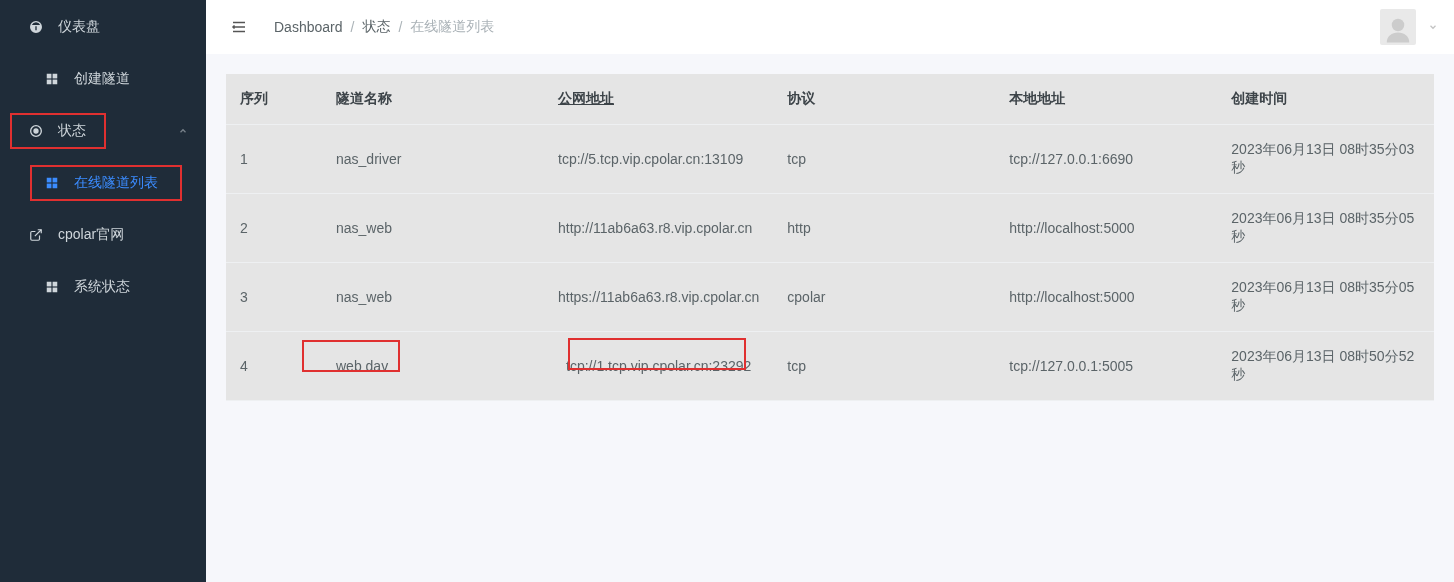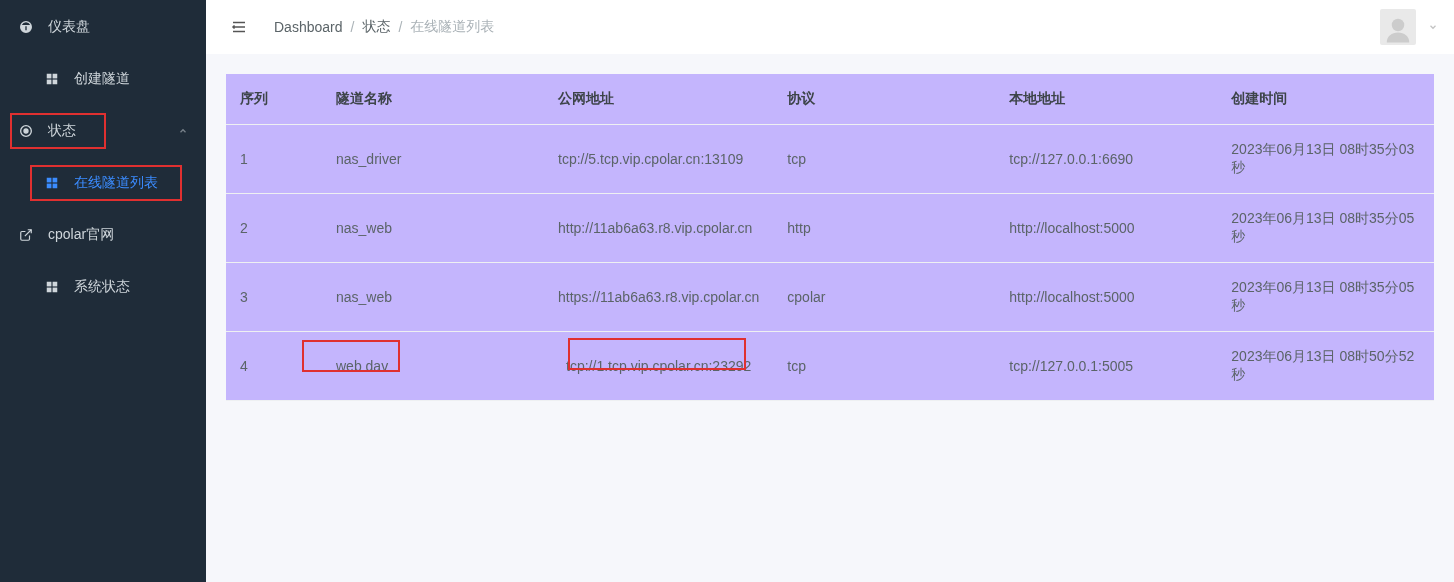--- a/index.html
+++ b/index.html
@@ -19,21 +19,21 @@
     background: #1f2c39;
     color: #cfd6db;
     flex-shrink: 0;
     height: 100%;
     position: relative;
   }
   .menu-item {
     display: flex;
     align-items: center;
     height: 54px;
-    padding: 0 18px 0 18px;
+    padding: 0 18px 0 28px;
     cursor: pointer;
     color: #cfd6db;
     font-size: 14px;
     position: relative;
   }
   .menu-item.sub {
     padding-left: 44px;
     height: 50px;
   }
   .menu-item .ico {
@@ -106,38 +106,38 @@
   .avatar-caret {
     margin-left: 6px;
     opacity: 0.5;
     display:flex;
   }
   .content {
     padding: 20px;
   }
   table.data {
     width: 100%;
-    background: #c4b5fd;
+    background: #e5e5e5;
     border-collapse: collapse;
   }
   table.data th, table.data td {
     text-align: left;
     padding: 16px 14px;
     border-bottom: 1px solid #eef0f2;
     color: #5b6468;
     vertical-align: middle;
     position: relative;
   }
   table.data th {
     font-weight: 600;
     color: #3d4449;
   }
   .col-seq { width: 96px; text-align: center; }
   .col-name { width: 222px; }
-  .col-addr { width: 222px; }
+  .col-addr { width: 222px; text-decoration: underline; }
   .col-proto { width: 222px; }
   .col-local { width: 222px; }
   .cell-hl {
     position: absolute;
     border: 2px solid #e03030;
     pointer-events: none;
   }
   svg { display:block; }
 </style>
 </head>

